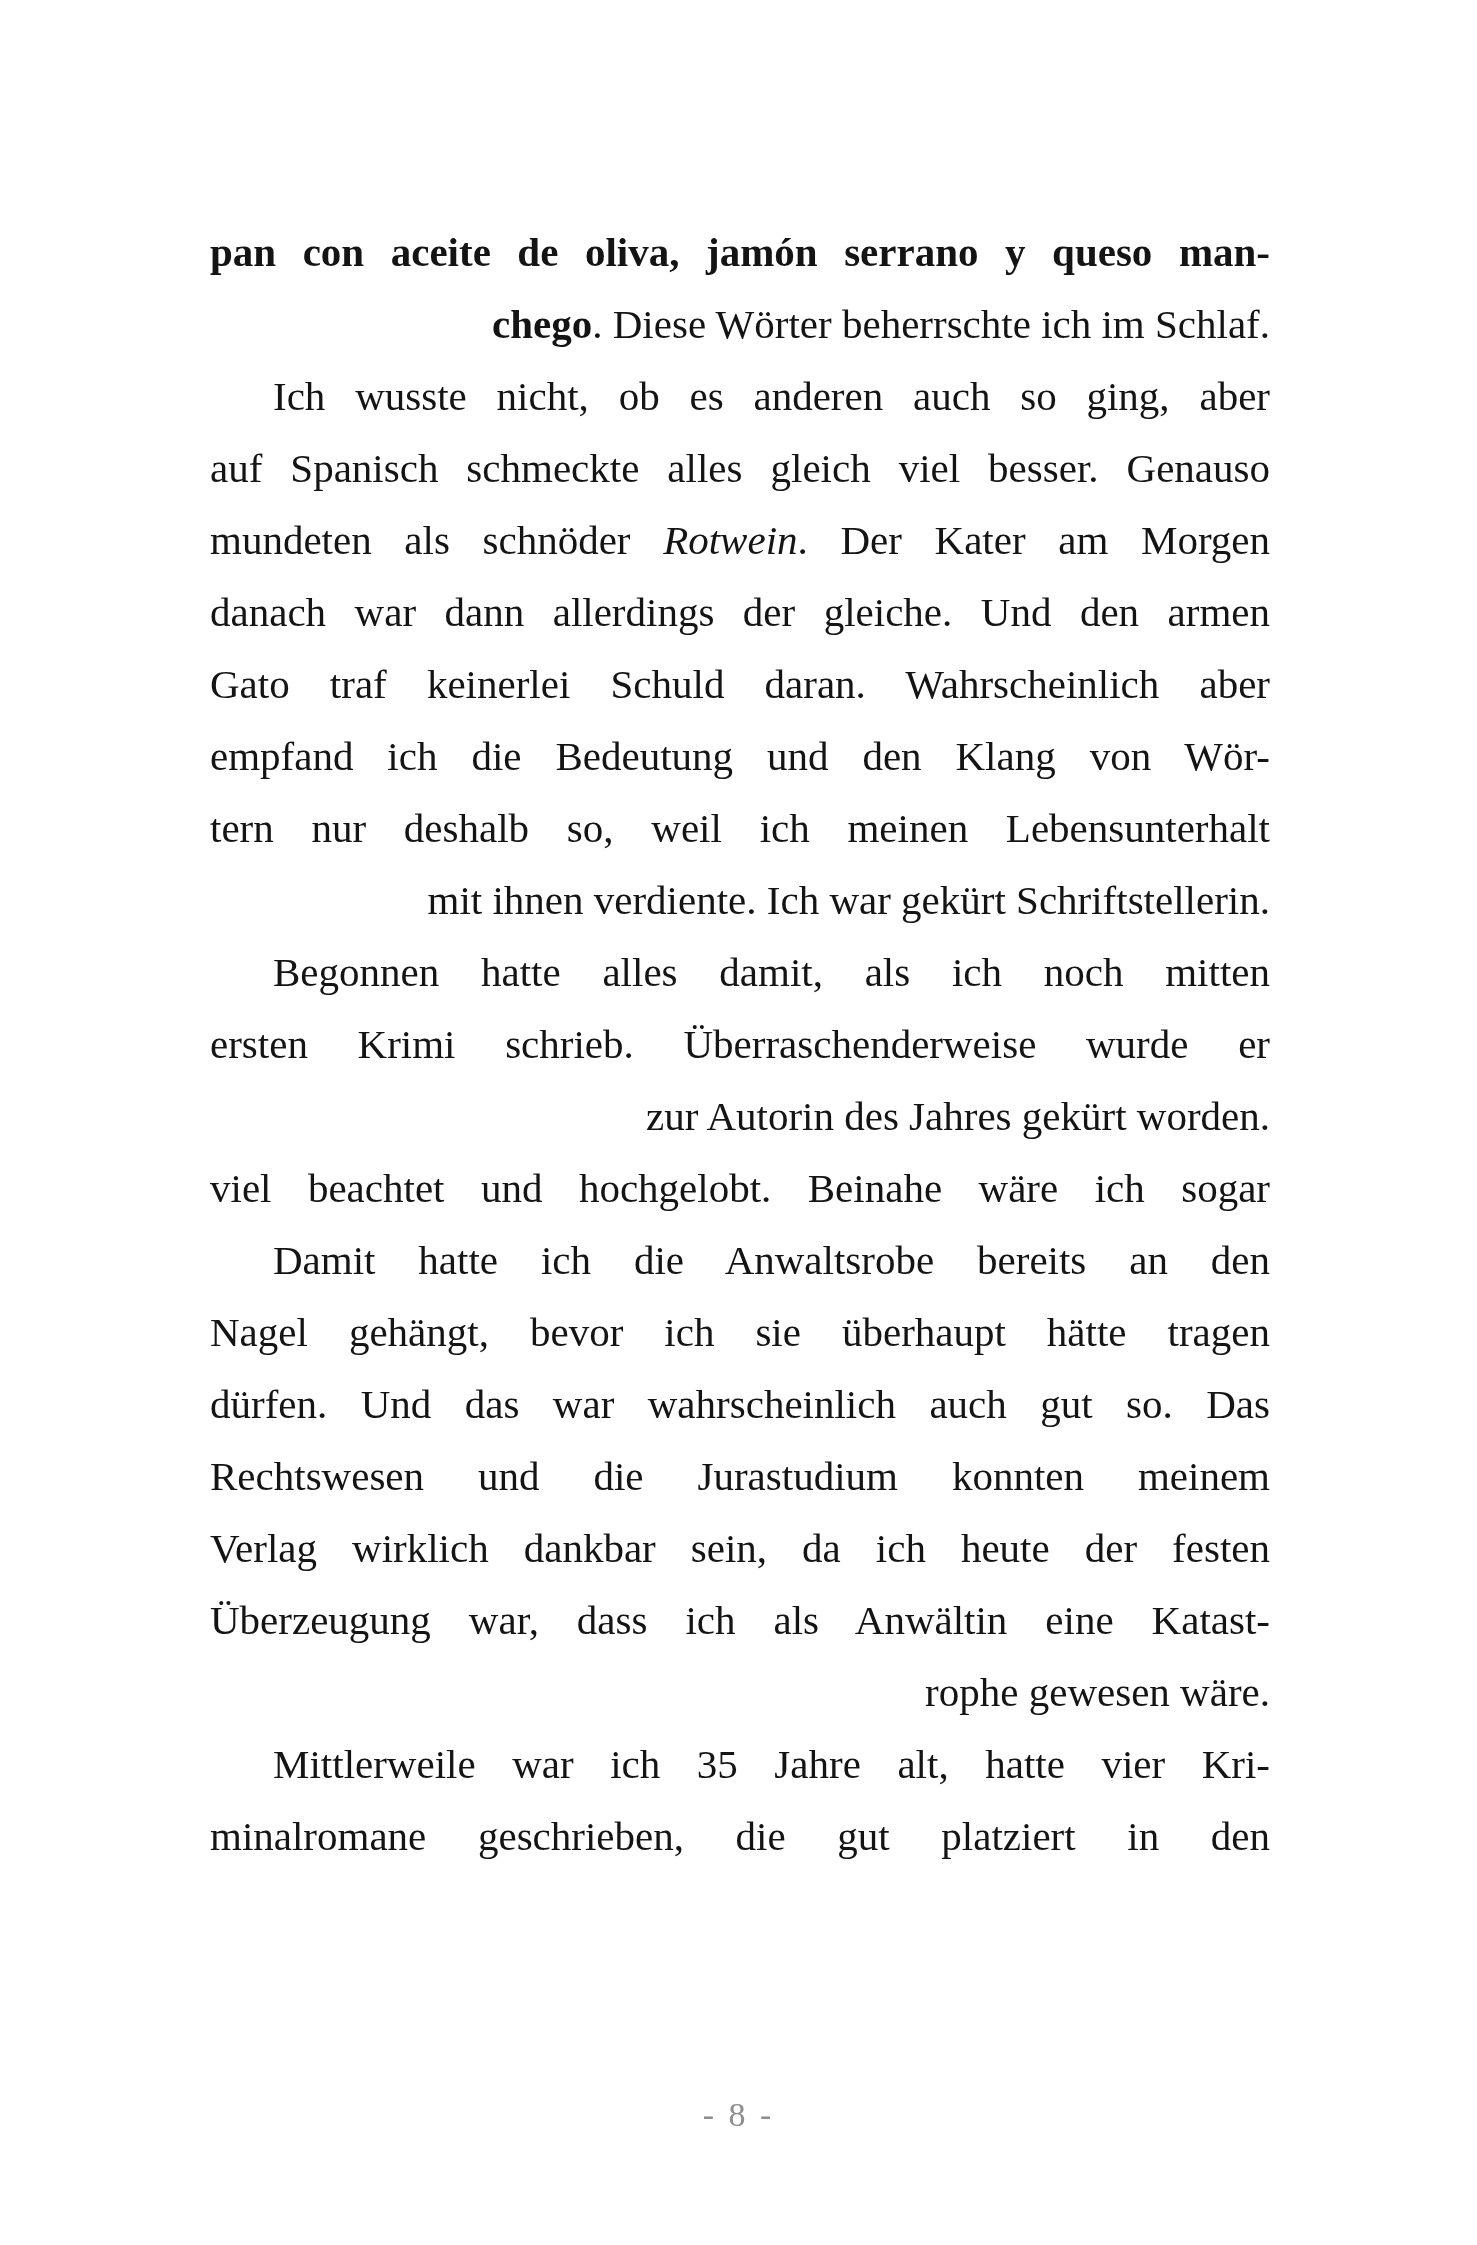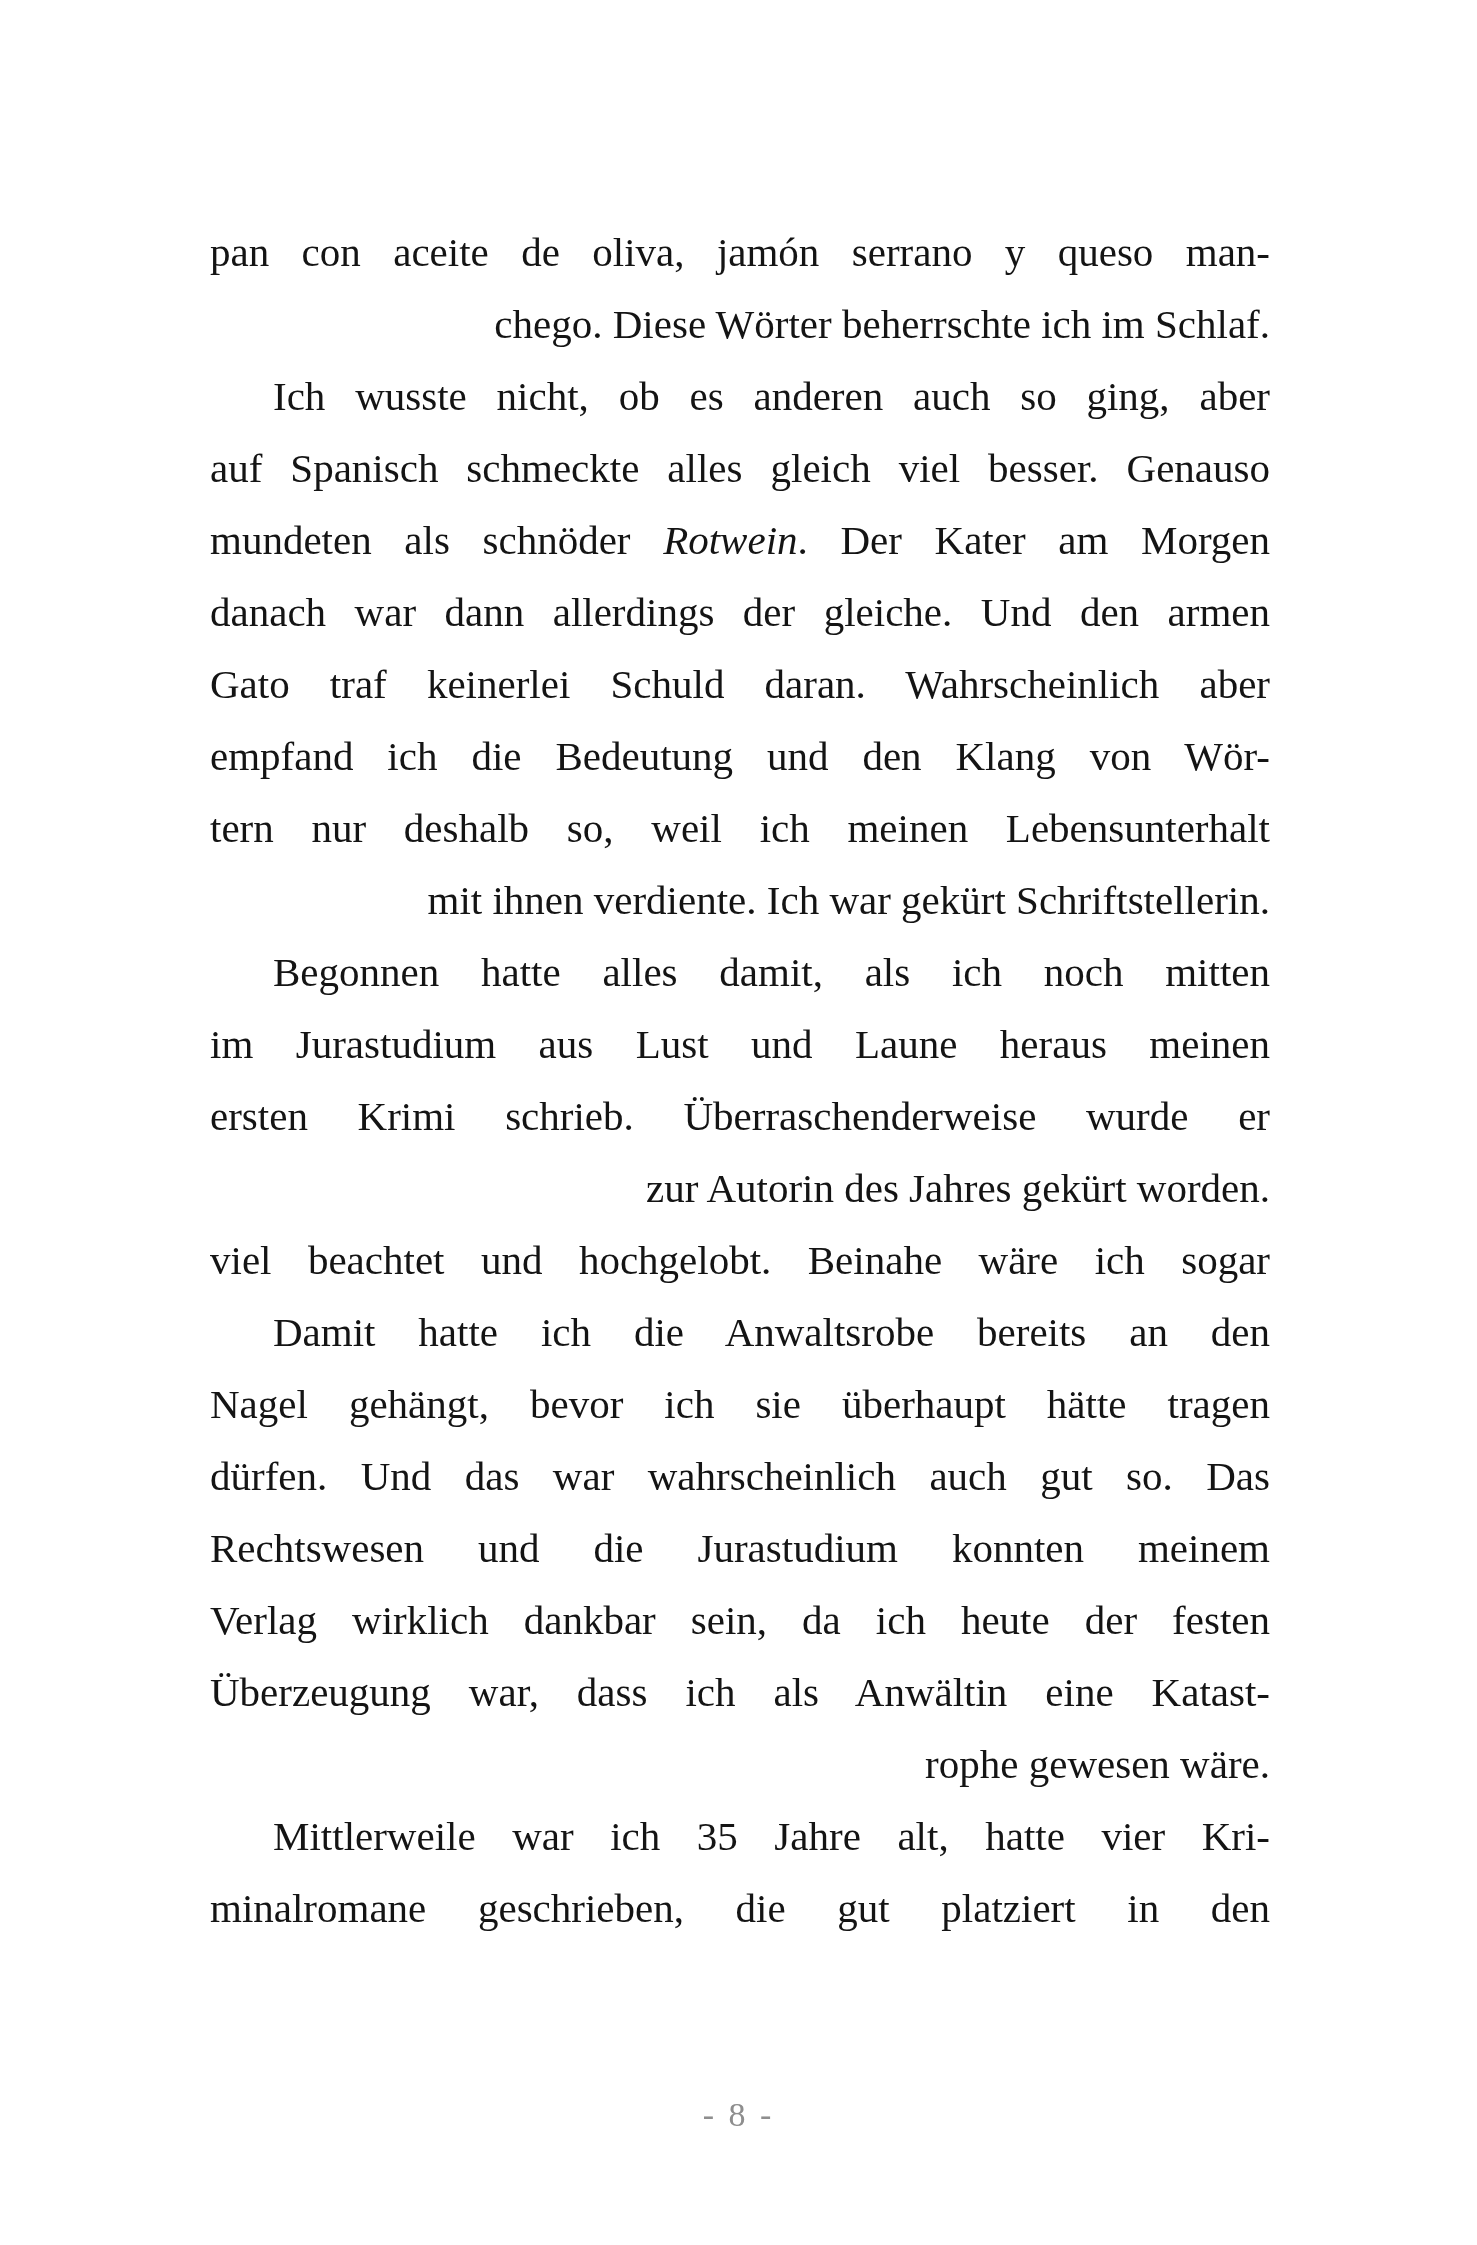--- a/index.html
+++ b/index.html
@@ -29,21 +29,21 @@
     white-space: normal;
     text-align: right;
   }
   .line.just {
     text-align: justify;
     text-align-last: justify;
   }
   .line.indent {
     text-indent: 63px;
   }
-  .seg-bold { font-weight: normal; }
+  .seg-bold { font-weight: bold; }
   .seg-italic { font-style: italic; }
   .footer {
     position: absolute;
     left: 0;
     top: 2095px;
     width: 100%;
     height: 40px;
     line-height: 40px;
     text-align: center;
     font-size: 34px;
@@ -60,21 +60,20 @@
       <div class="line"><span class="seg-bold">chego</span><span>. Diese Wörter beherrschte ich im Schlaf.</span></div>
       <div class="line indent just"><span>Ich wusste nicht, ob es anderen auch so ging, aber</span></div>
       <div class="line just"><span>auf Spanisch schmeckte alles gleich viel besser. Genauso</span></div>
       <div class="line just"><span>mundeten als schnöder </span><span class="seg-italic">Rotwein</span><span>. Der Kater am Morgen</span></div>
       <div class="line just"><span>danach war dann allerdings der gleiche. Und den armen</span></div>
       <div class="line just"><span>Gato traf keinerlei Schuld daran. Wahrscheinlich aber</span></div>
       <div class="line just"><span>empfand ich die Bedeutung und den Klang von Wör-</span></div>
       <div class="line just"><span>tern nur deshalb so, weil ich meinen Lebensunterhalt</span></div>
       <div class="line"><span>mit ihnen verdiente. Ich war gekürt Schriftstellerin.</span></div>
       <div class="line indent just"><span>Begonnen hatte alles damit, als ich noch mitten</span></div>
-      <div class="line just"><span>im Jurastudium aus Lust und Laune heraus meinen</span></div>
       <div class="line just"><span>ersten Krimi schrieb. Überraschenderweise wurde er</span></div>
       <div class="line"><span>zur Autorin des Jahres gekürt worden.</span></div>
       <div class="line just"><span>viel beachtet und hochgelobt. Beinahe wäre ich sogar</span></div>
       <div class="line indent just"><span>Damit hatte ich die Anwaltsrobe bereits an den</span></div>
       <div class="line just"><span>Nagel gehängt, bevor ich sie überhaupt hätte tragen</span></div>
       <div class="line just"><span>dürfen. Und das war wahrscheinlich auch gut so. Das</span></div>
       <div class="line just"><span>Rechtswesen und die Jurastudium konnten meinem</span></div>
       <div class="line just"><span>Verlag wirklich dankbar sein, da ich heute der festen</span></div>
       <div class="line just"><span>Überzeugung war, dass ich als Anwältin eine Katast-</span></div>
       <div class="line"><span>rophe gewesen wäre.</span></div>

